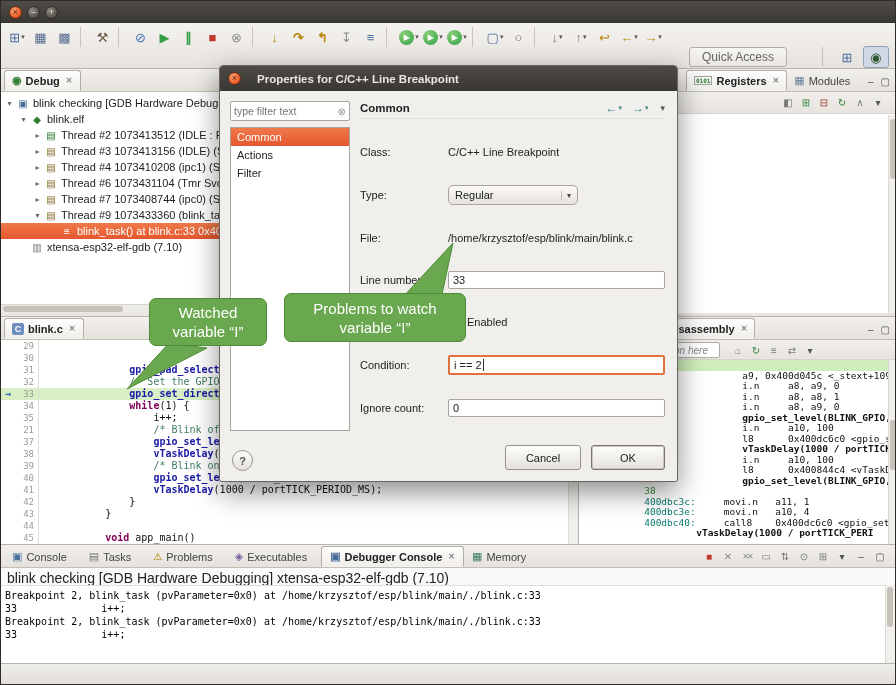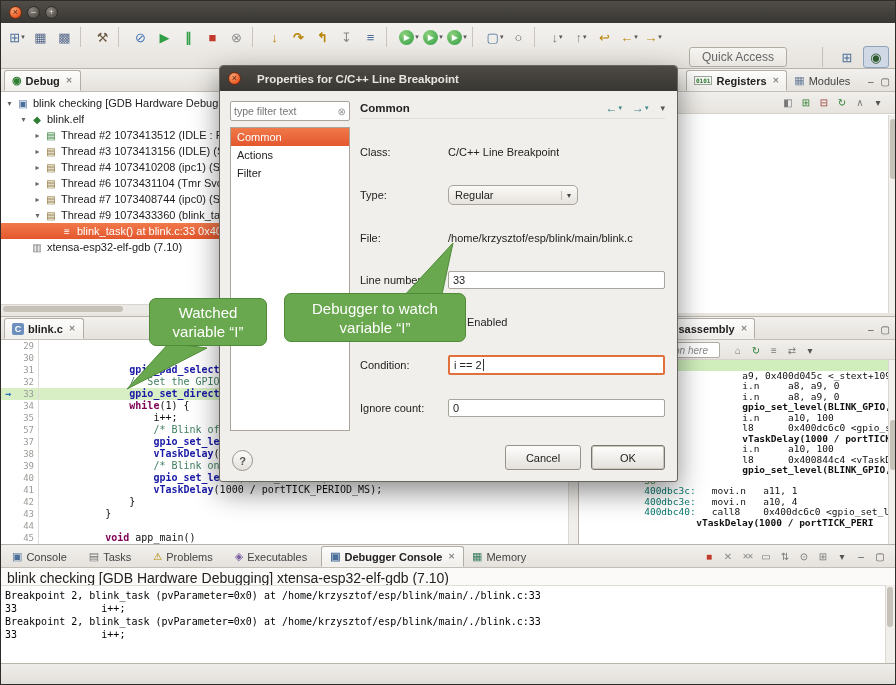--- a/index.html
+++ b/index.html
@@ -69,21 +69,21 @@
 #disasm-toolbar{height:20px;background:linear-gradient(#f1efec,#e7e4df);border-bottom:1px solid #d5d2cc;position:relative}
 #disasm-loc{position:absolute;left:41px;top:2px;width:100px;height:16px;background:#fff;border:1px solid #b0aca4;border-radius:2px;overflow:hidden;display:flex;align-items:center;padding:0 3px}
 #disasm-loc .ghost{font-size:10px;font-style:italic;color:#8a8a8a;white-space:nowrap}
 #disasm-icons{position:absolute;left:150px;top:1px;display:flex;align-items:center;height:18px}
 #disasm-body{position:absolute;top:43px;left:0;right:9px;bottom:0;overflow:hidden}
 .dr{height:10.5px;line-height:10.5px;font-family:"DejaVu Sans Mono",monospace;font-size:9.5px;white-space:pre;padding-left:8px;color:#111}
 .dr.up{padding-left:106px}
 .dr.cur{background:#cfeebb}
 .dr.src{font-weight:bold}
 .dr.ln{color:#3f8f3f}
-.dr .addr{color:#0b7a6e;margin-right:16px}
+.dr .addr{color:#0b7a6e;margin-right:28px}
 .dr .addr:empty{display:none}
 .dr.srcind{padding-left:60px}
 #dis-vscroll{position:absolute;right:0;top:43px;bottom:0;width:9px;background:#f1efec;border-left:1px solid #dcd9d3}
 
 #console{left:0;top:543px;width:894px;height:119px;background:#fff;border-top:1px solid #b8b4ac}
 #console-hdr{height:23px;display:flex;align-items:flex-end;background:linear-gradient(#f2f0ed,#e5e2dd);border-bottom:1px solid #c2beb6;padding-left:3px}
 #console-tabs{display:flex;align-items:flex-end}
 .ctab{display:inline-flex;align-items:center;gap:4px;height:21px;padding:0 8px;font-size:11px;color:#444;white-space:nowrap}
 .ctab.sel{background:linear-gradient(#fdfdfc,#f0eeea);border:1px solid #b2aea6;border-bottom:1px solid #f5f3f0;border-radius:3px 3px 0 0;font-weight:bold;color:#222}
 .ctab .x{font-size:8px;color:#888;margin-left:2px}
@@ -493,21 +493,21 @@
         <div class="cl">
           <span class="ruler"></span>
           <span class="num">35</span>
           <span class="body">
             
           <span class="fn">        gpio_set_level</span><span class="pl">(BLINK_GPIO, 0);</span></span>
         </div>
 
         <div class="cl">
           <span class="ruler"></span>
-          <span class="num">57</span>
+          <span class="num">21</span>
           <span class="body">
             
           <span class="fn">        vTaskDelay</span><span class="pl">(1000 / portTICK_PERIOD_MS);</span></span>
         </div>
 
         <div class="cl">
           <span class="ruler"></span>
           <span class="num">37</span>
           <span class="body">
             
@@ -625,20 +625,23 @@
     <div id="disasm-body">
 
         <div class="dr up cur">
           <span>a9, 0x400d045c &lt;_stext+1092&gt;</span>
         </div>
 
         <div class="dr up">
           <span>i.n     a8, a9, 0</span>
         </div>
 
+        <div class="dr up">
+          <span>i.n     a8, a8, 1</span>
+        </div>
 
         <div class="dr up">
           <span>i.n     a8, a9, 0</span>
         </div>
 
         <div class="dr up src">
           <span>gpio_set_level(BLINK_GPIO, 0);</span>
         </div>
 
 
@@ -858,15 +861,15 @@
     <div id="dlg-help" class="btn">?</div>
     <div id="dlg-cancel" class="btn">Cancel</div>
     <div id="dlg-ok" class="btn">OK</div>
   </div>
 
   <svg id="arrows">
     <polygon points="126,388 168,342 206,347" stroke-width="1" fill="#6aa84f" stroke="#4e8a38"></polygon>
     <polygon points="452,242 402,296 440,298" stroke-width="1" fill="#6aa84f" stroke="#4e8a38"></polygon>
   </svg>
   <div id="callout-watched" class="callout" style="background: rgb(106, 168, 79); border: 1px solid rgb(78, 138, 56);">Watched variable “I”</div>
-  <div id="callout-condition" class="callout" style="background: rgb(106, 168, 79); border: 1px solid rgb(78, 138, 56);">Debugger to watch variable “I”</div>
+  <div id="callout-condition" class="callout" style="background: rgb(106, 168, 79); border: 1px solid rgb(78, 138, 56);">Problems to watch variable “I”</div>
 
 </div>
 
 </body></html>

